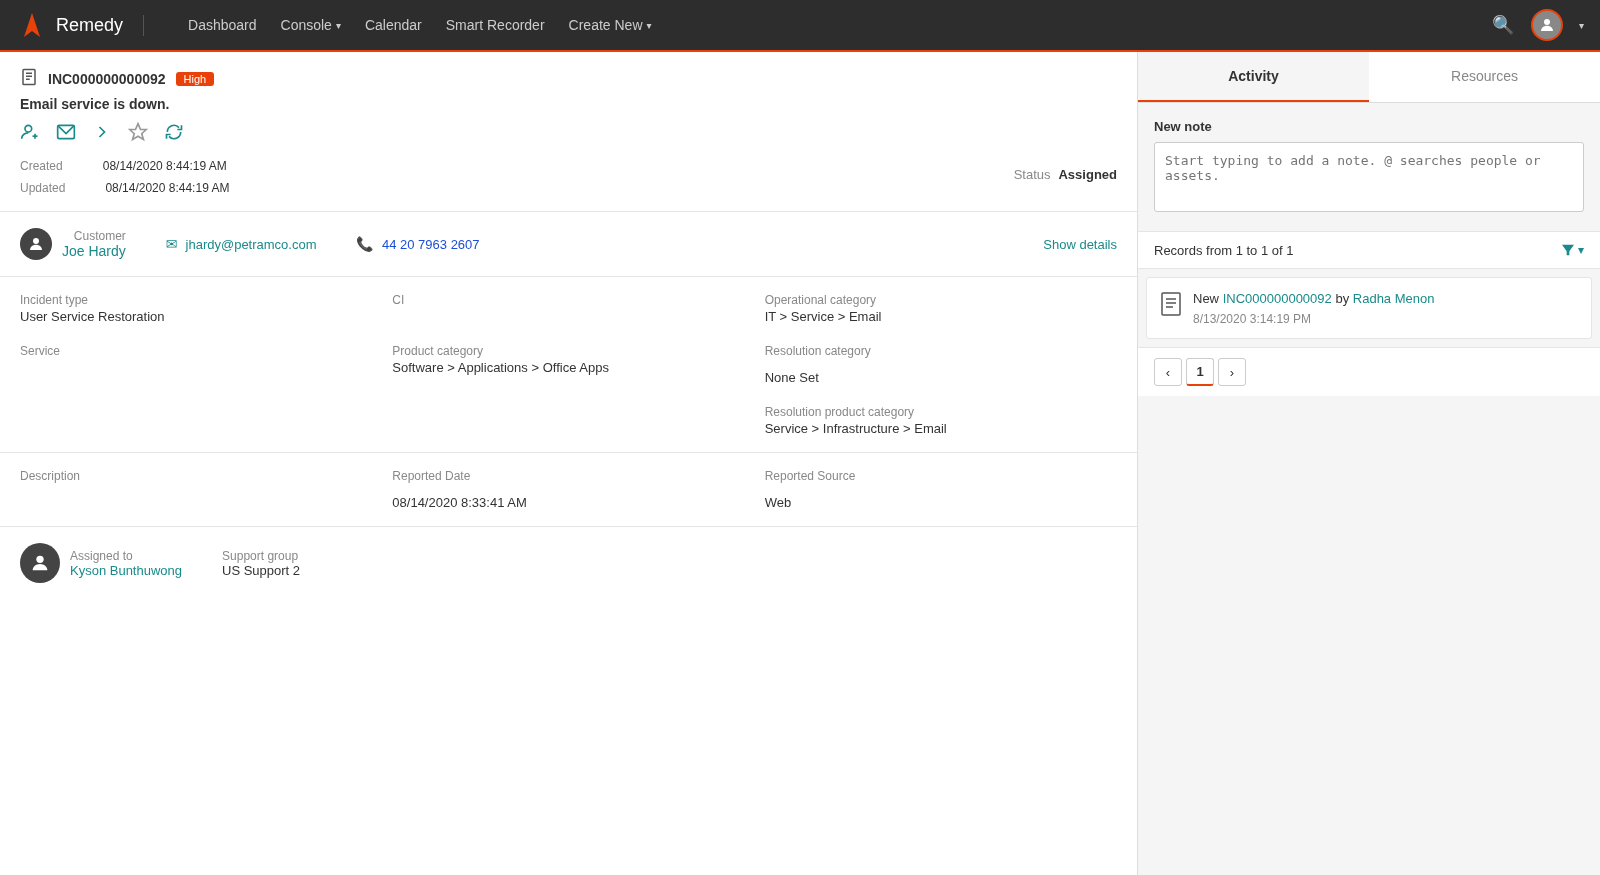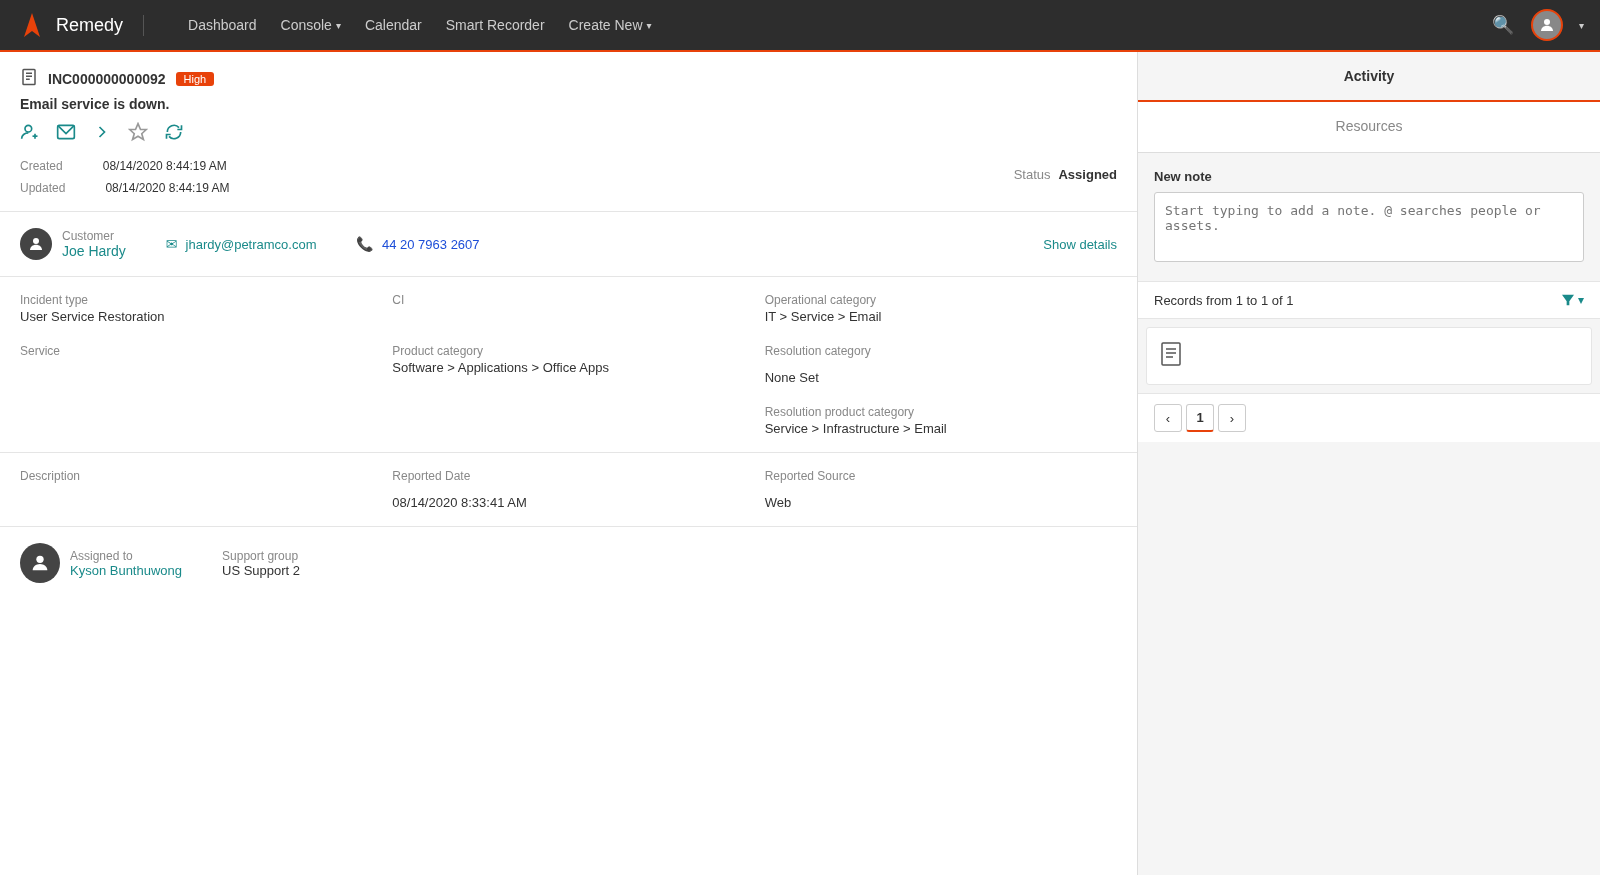--- a/index.html
+++ b/index.html
@@ -165,21 +165,21 @@
       width: 32px;
       height: 32px;
       border-radius: 50%;
       background: #444;
       display: flex;
       align-items: center;
       justify-content: center;
       color: #fff;
       font-size: 16px;
     }
-    .customer-info .label { font-size: 12px; color: #888; }
+    .customer-info .label { font-size: 12px; color: #888; text-align: right; }
     .customer-info .name { color: #1a8a8a; font-size: 14px; cursor: pointer; }
     .contact-info {
       display: flex;
       align-items: center;
       gap: 8px;
       color: #1a8a8a;
       font-size: 13px;
     }
     .contact-info .icon { font-size: 14px; }
     .show-details {
@@ -256,21 +256,20 @@
       display: flex;
       flex-direction: column;
       position: relative;
     }
 
     
     .right-tabs {
       display: flex;
       background: #fff;
       border-bottom: 1px solid #ddd;
-      flex-direction: column;
     }
     .right-tab {
       flex: 1;
       padding: 16px 0;
       text-align: center;
       font-size: 14px;
       cursor: pointer;
       color: #888;
       border-bottom: 2px solid transparent;
     }
@@ -601,20 +600,32 @@
 
     <div class="record-item">
       <div class="record-doc-icon">
         <svg width="24" height="24" viewBox="0 0 24 24" fill="none" stroke="#555" stroke-width="1.5">
           <rect x="3" y="1" width="18" height="22" rx="1"></rect>
           <line x1="7" y1="7" x2="17" y2="7"></line>
             <line x1="7" y1="11" x2="17" y2="11"></line>
             <line x1="7" y1="15" x2="14" y2="15"></line>
         </svg>
       </div>
+      <div class="record-content">
+        <div class="record-text">
+          <span class="new-label">New</span>
+          <span> </span>
+          <span class="record-link">INC000000000092</span>
+          <span> </span>
+          <span class="by-text">by</span>
+          <span> </span>
+          <span class="record-link">Radha Menon</span>
+        </div>
+        <div class="record-timestamp">8/13/2020 3:14:19 PM</div>
+      </div>
     </div>
 
     <div class="pagination">
       <div class="page-btn">‹</div>
       <div class="page-btn active">1</div>
       <div class="page-btn">›</div>
     </div>
 
   </div>
 

